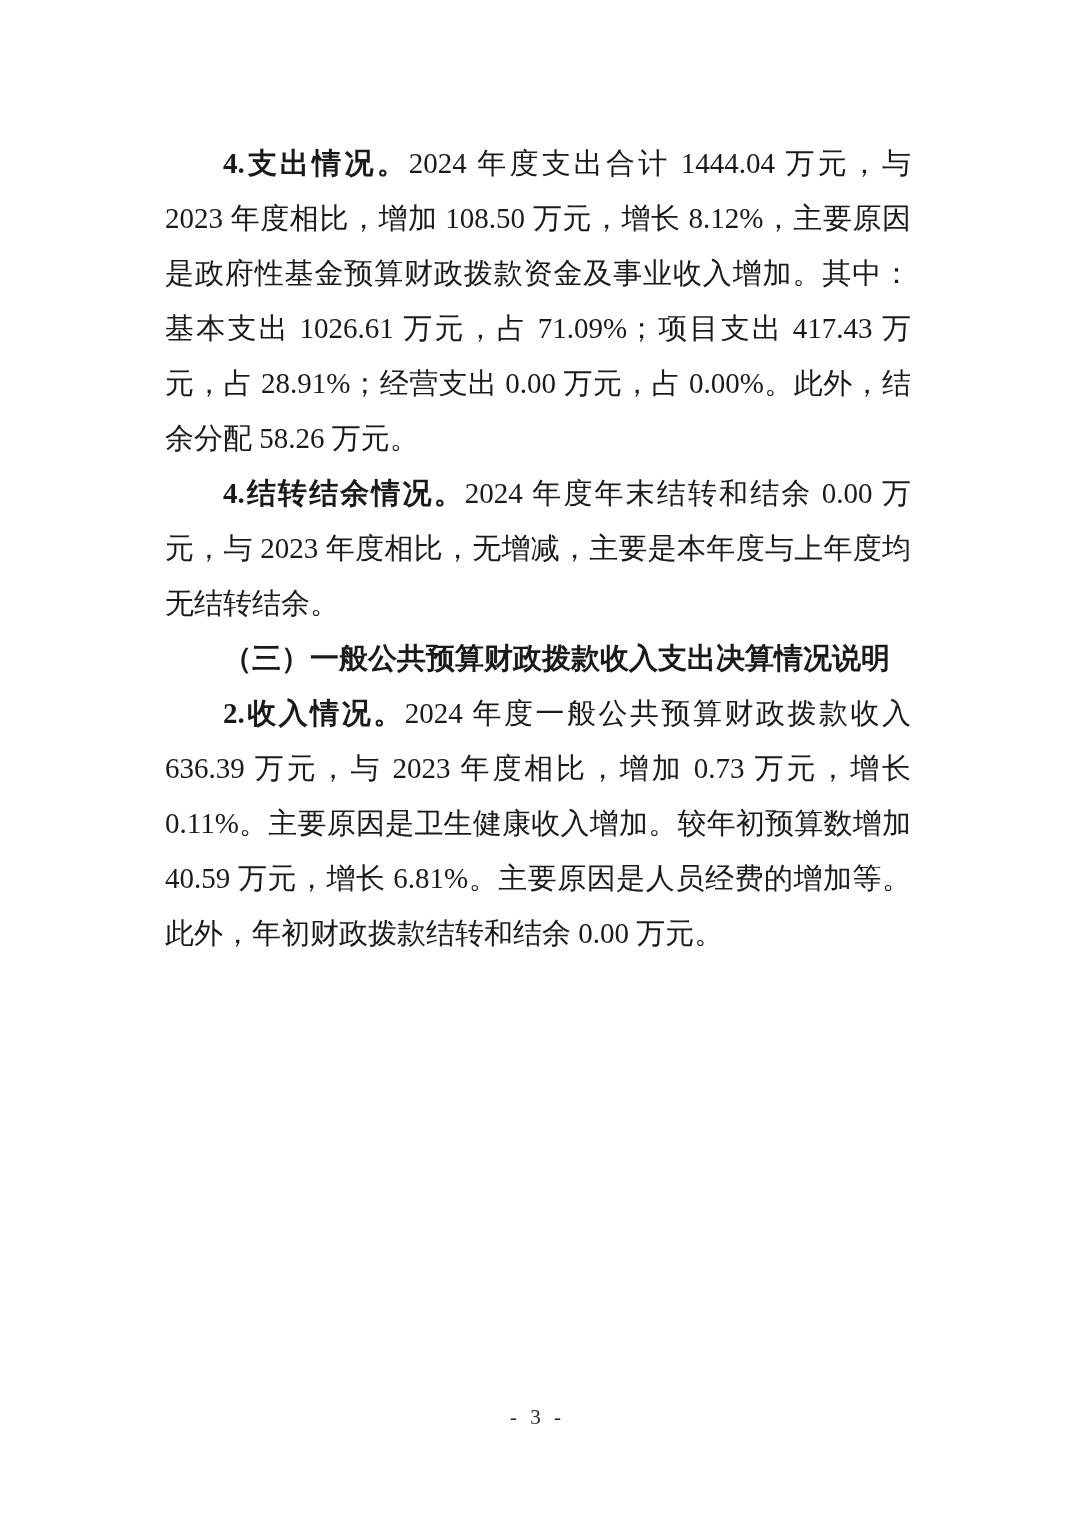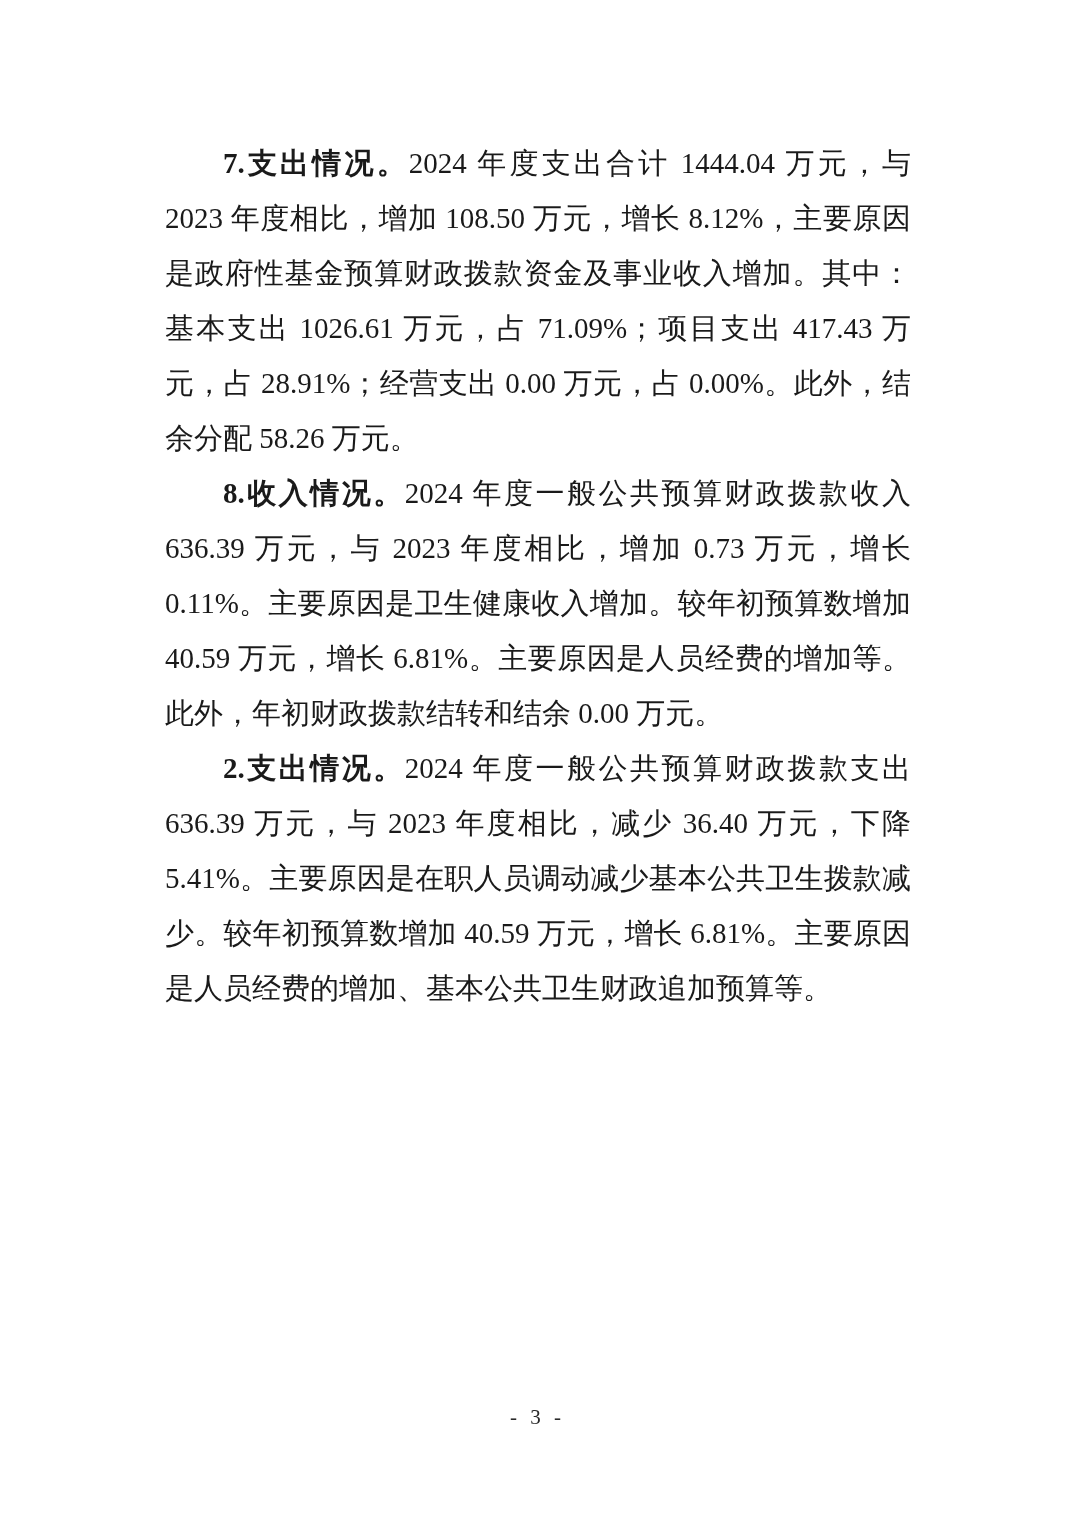--- a/index.html
+++ b/index.html
@@ -52,20 +52,21 @@
     line-height: 30px;
     color: #2a2a2a;
     letter-spacing: 4px;
   }
 </style>
 </head>
 <body>
 
 <div class="page">
   <div class="doc-body" id="doc-body">
-      <p class="para body"><b class="lead">7.支出情况。</b><span>2024 年度支出合计 1444.04 万元，与 2023 年度相比，增加 108.50 万元，增长 8.12%，主要原因是政府性基金预算财政拨款资金及事业收入增加。其中：基本支出 1026.61 万元，占 71.09%；项目支出 417.43 万元，占 28.91%；经营支出 0.00 万元，占 0.00%。此外，结余分配 58.26 万元。</span></p>
-      <p class="para body"><b class="lead">8.收入情况。</b><span>2024 年度一般公共预算财政拨款收入 636.39 万元，与 2023 年度相比，增加 0.73 万元，增长 0.11%。主要原因是卫生健康收入增加。较年初预算数增加 40.59 万元，增长 6.81%。主要原因是人员经费的增加等。此外，年初财政拨款结转和结余 0.00 万元。</span></p>
-      <p class="para body"><b class="lead">2.支出情况。</b><span>2024 年度一般公共预算财政拨款支出 636.39 万元，与 2023 年度相比，减少 36.40 万元，下降 5.41%。主要原因是在职人员调动减少基本公共卫生拨款减少。较年初预算数增加 40.59 万元，增长 6.81%。主要原因是人员经费的增加、基本公共卫生财政追加预算等。</span></p>
+      <p class="para body"><b class="lead">4.支出情况。</b><span>2024 年度支出合计 1444.04 万元，与 2023 年度相比，增加 108.50 万元，增长 8.12%，主要原因是政府性基金预算财政拨款资金及事业收入增加。其中：基本支出 1026.61 万元，占 71.09%；项目支出 417.43 万元，占 28.91%；经营支出 0.00 万元，占 0.00%。此外，结余分配 58.26 万元。</span></p>
+      <p class="para body"><b class="lead">4.结转结余情况。</b><span>2024 年度年末结转和结余 0.00 万元，与 2023 年度相比，无增减，主要是本年度与上年度均无结转结余。</span></p>
+      <p class="para heading"><b class="lead">（三）一般公共预算财政拨款收入支出决算情况说明</b></p>
+      <p class="para body"><b class="lead">2.收入情况。</b><span>2024 年度一般公共预算财政拨款收入 636.39 万元，与 2023 年度相比，增加 0.73 万元，增长 0.11%。主要原因是卫生健康收入增加。较年初预算数增加 40.59 万元，增长 6.81%。主要原因是人员经费的增加等。此外，年初财政拨款结转和结余 0.00 万元。</span></p>
     </div>
   <div class="page-footer">
     <span class="page-number">- 3 -</span>
   </div>
 </div>
 
 </body></html>

